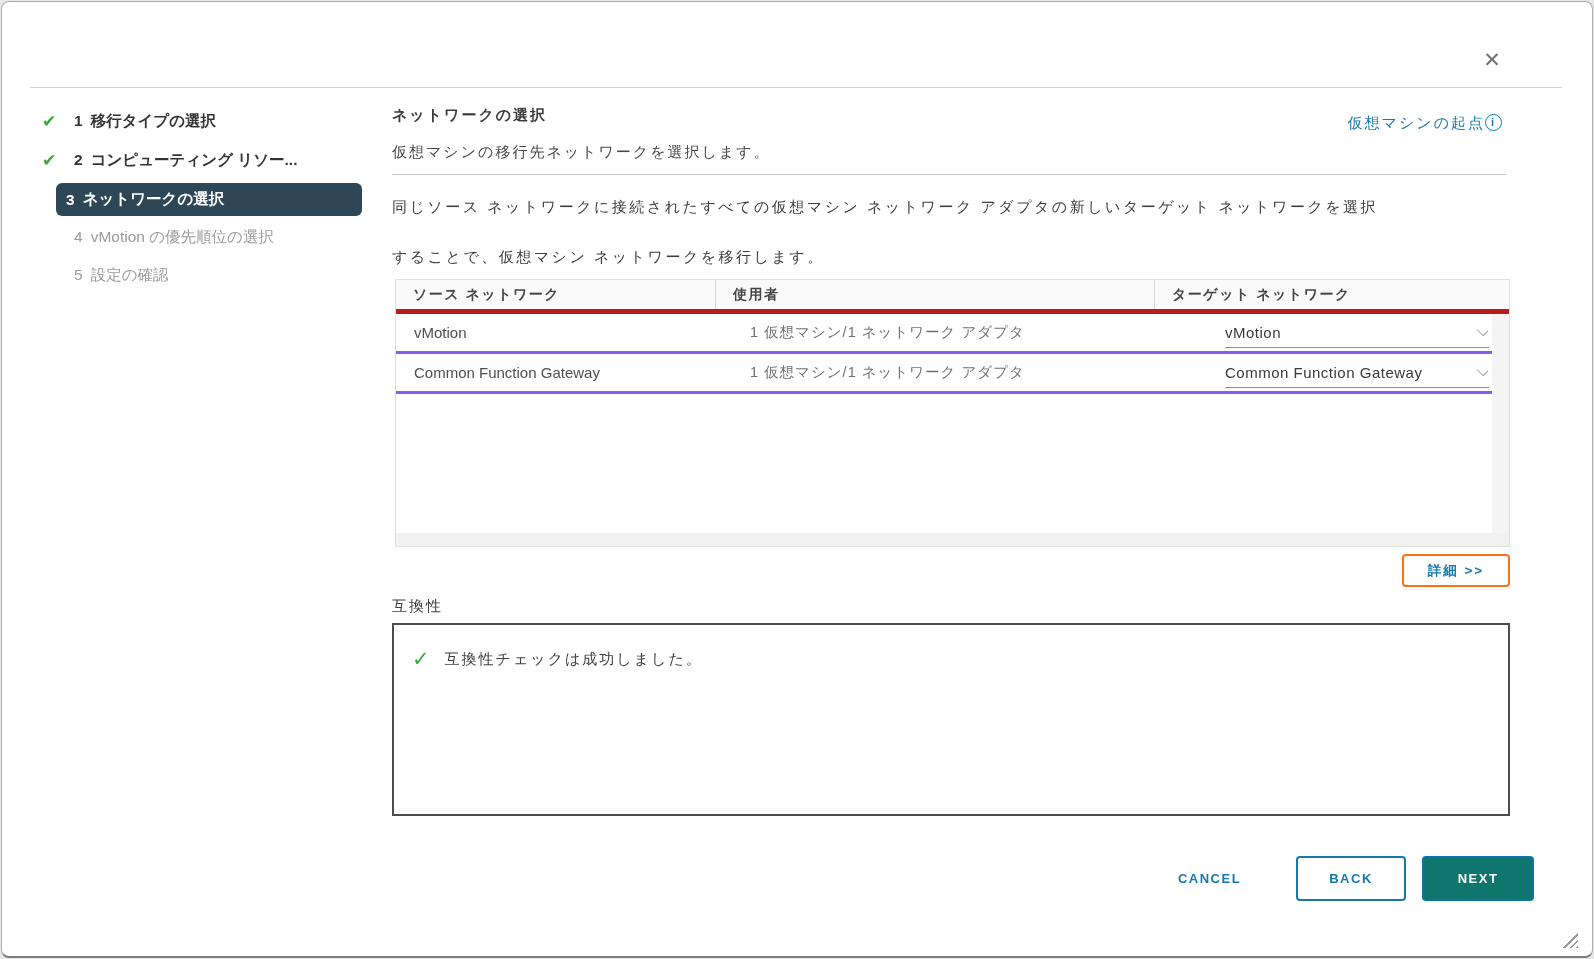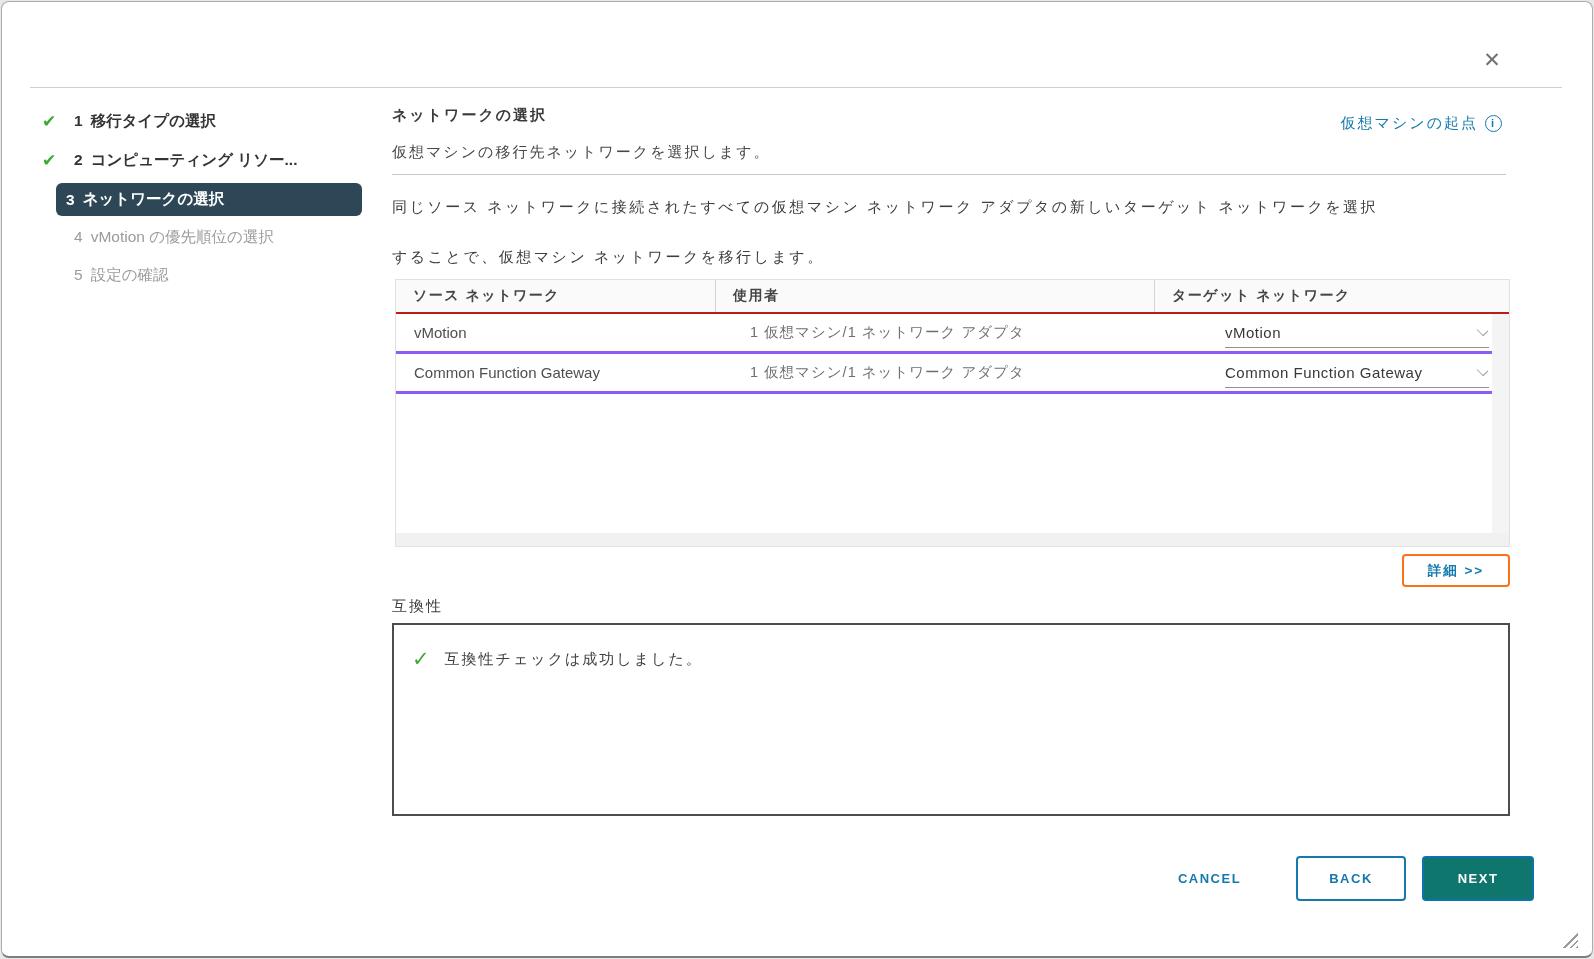--- a/index.html
+++ b/index.html
@@ -27,29 +27,29 @@
   .step.pending .num { font-weight:400; }
   .step.active {
     left:24px; top:81px; height:33px; background:#2e4757; color:#fff; font-weight:700;
     border-radius:6px; padding:0 18px 0 10px; width:306px;
   }
   .s1 { top:6px; } .s2 { top:45px; } .s4 { top:122px; } .s5 { top:160px; }
 
   
   .main-heading { position:absolute; left:390px; top:104px; font-size:15px; font-weight:700; color:#3a3a3a; letter-spacing:2px; }
   .main-sub { position:absolute; left:390px; top:141px; font-size:15px; color:#484848; letter-spacing:2px; }
-  .origin-link { position:absolute; right:90px; top:112px; display:flex; align-items:center; gap:7px; color:#1579ad; font-size:15px; letter-spacing:2px; cursor:pointer; text-decoration:none; }
+  .origin-link { position:absolute; right:90px; top:112px; display:flex; color:#1579ad; font-size:15px; letter-spacing:2px; cursor:pointer; text-decoration:none; }
   .info-i { display:inline-block; width:17px; height:17px; border:1.5px solid #1579ad; border-radius:50%; font-size:11px; line-height:15px; text-align:center; font-weight:700; }
   .divider2 { position:absolute; left:390px; right:86px; top:172px; height:1px; background:#c9c9c9; }
   .desc { position:absolute; left:390px; font-size:15px; color:#3e3e3e; letter-spacing:2.5px; white-space:nowrap; }
   .desc.l1 { top:196px; } .desc.l2 { top:246px; }
 
   
   .net-table { position:absolute; left:393px; top:277px; width:1115px; height:268px; border:1px solid #e0e0e0; background:#fff; }
-  .t-head { display:flex; height:34px; background:#fafafa; border-bottom:2px solid #b91c1c; }
+  .t-head { display:flex; height:34px; background:#fafafa; border-bottom:5px solid #b91c1c; }
   .t-head .th { font-size:14px; font-weight:700; color:#454545; letter-spacing:1.5px; display:flex; align-items:center; padding-left:17px; border-right:1px solid #d4d4d4; }
   .t-head .th:last-child { border-right:none; }
   .c1 { width:320px; } .c2 { width:439px; } .c3 { flex:1; }
   .t-row { display:flex; height:40px; border-bottom:3px solid #8b5cf6; align-items:center;gap:16px; }
   .t-row .td { display:flex; align-items:center; height:100%; padding-left:18px; }
   .td.src { font-size:15px; color:#4f4f4f; }
   .td.use { font-size:14.5px; color:#6e6e6e; letter-spacing:1px; }
   .td.tgt { padding-left:38px; padding-right:20px; }
   .select-box { position:relative; display:flex; align-items:center; justify-content:space-between; width:100%; height:30px; border-bottom:1px solid #8f8f8f; cursor:pointer; font-size:15px; color:#393939; letter-spacing:0.5px; }
   .select-box .chev { width:9px; height:9px; border-right:1.5px solid #9a9a9a; border-bottom:1.5px solid #9a9a9a; transform:rotate(45deg) scaleY(0.8); margin-right:2px; margin-top:-4px; }

